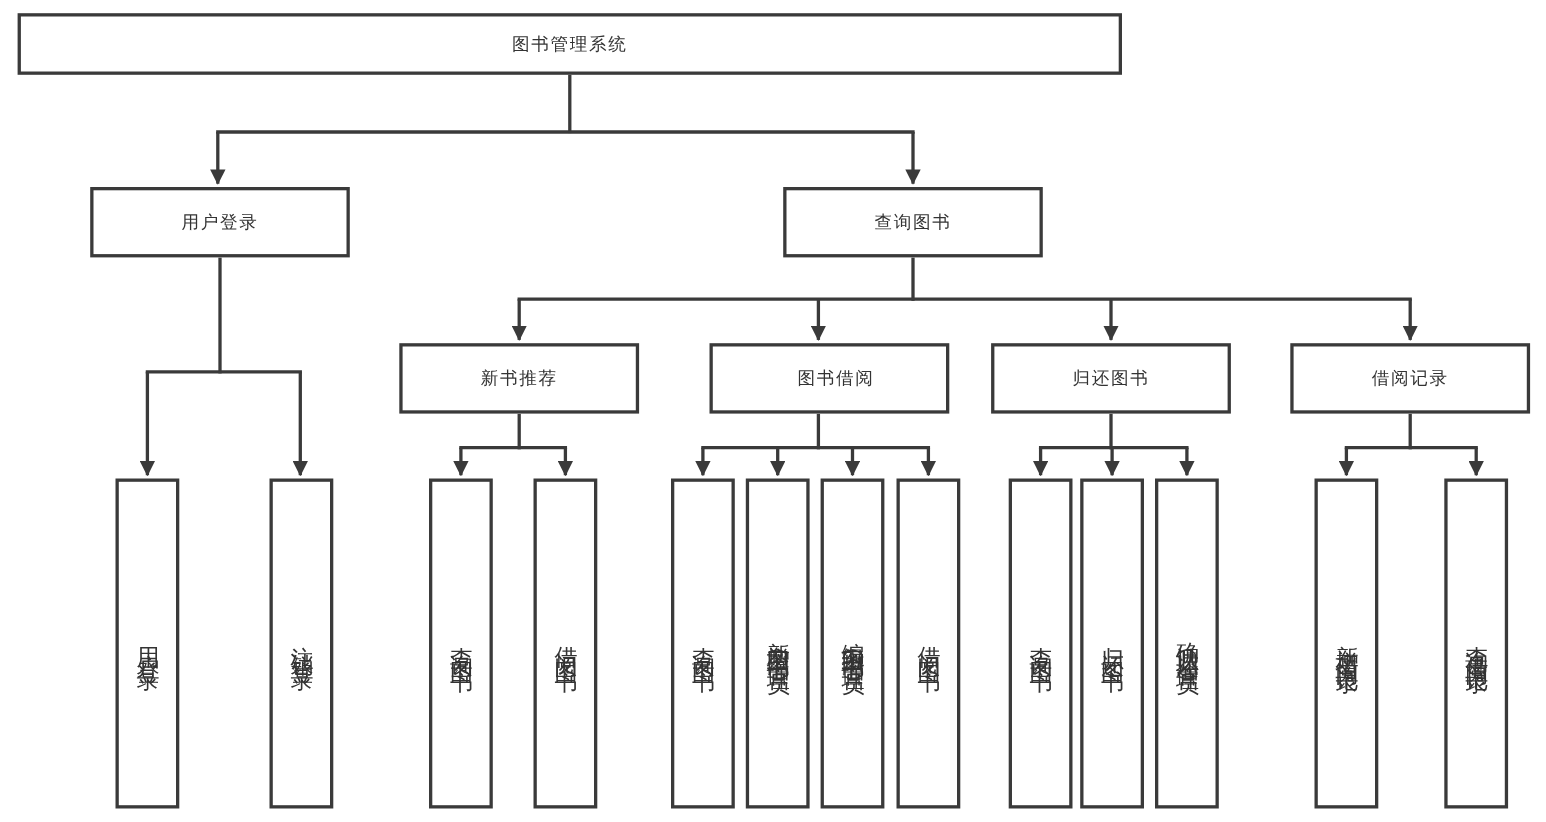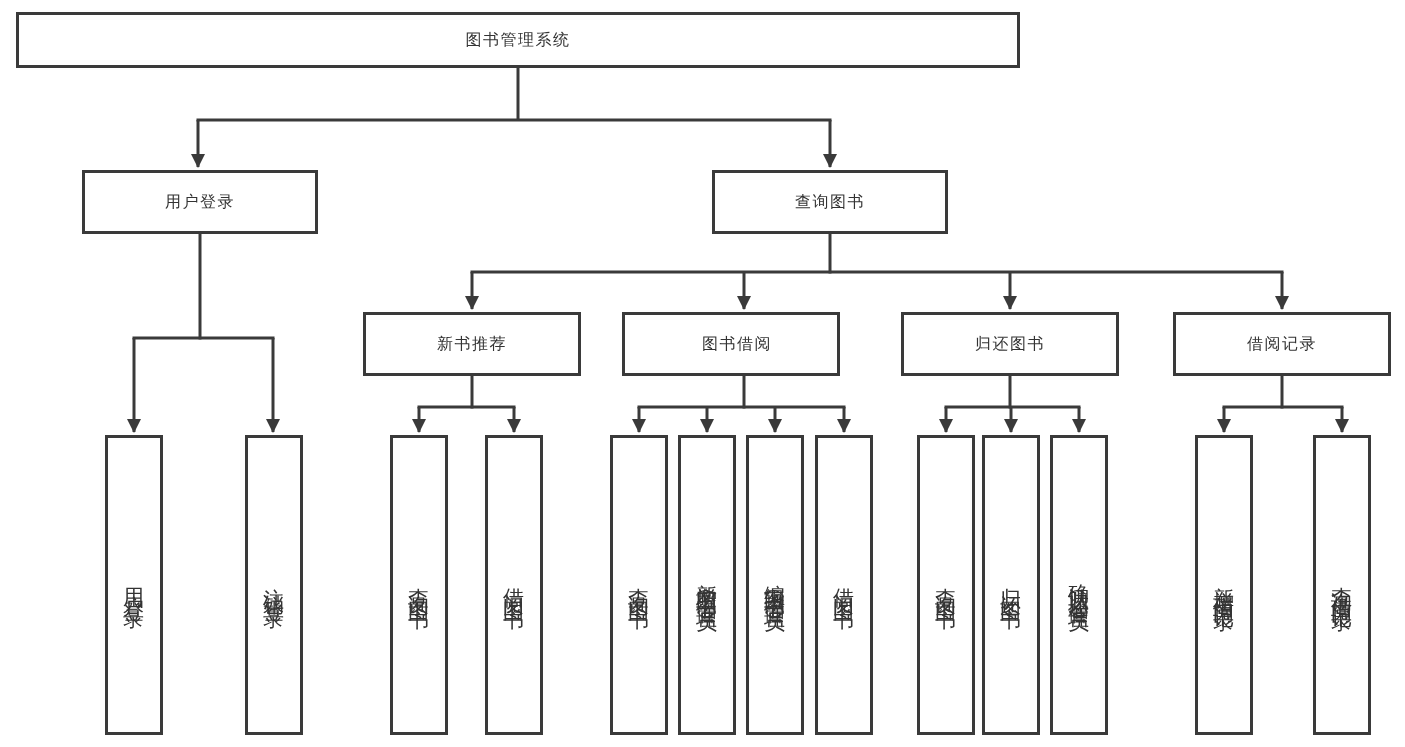--- a/index.html
+++ b/index.html
@@ -122,21 +122,21 @@
     <line x1="1224" y1="407" x2="1224" y2="432" marker-end="url(#arrow)"></line>
     <line x1="1342" y1="407" x2="1342" y2="432" marker-end="url(#arrow)"></line>
   </svg>
 
   <div class="nb" style="left:16px; top:12px; width:1004px; height:56px;">图书管理系统</div>
 
   <div class="nb" style="left:82px; top:170px; width:236px; height:64px;">用户登录</div>
   <div class="nb" style="left:712px; top:170px; width:236px; height:64px;">查询图书</div>
 
   <div class="nb" style="left:363px; top:312px; width:218px; height:64px;">新书推荐</div>
-  <div class="nb" style="left:622px; top:312px; width:218px; height:64px;padding-left:12px;">图书借阅</div>
+  <div class="nb" style="left:645px; top:312px; width:218px; height:64px;padding-left:12px;">图书借阅</div>
   <div class="nb" style="left:901px; top:312px; width:218px; height:64px;">归还图书</div>
   <div class="nb" style="left:1173px; top:312px; width:218px; height:64px;">借阅记录</div>
 
   <div class="vb" style="left:105px;">
     <span class="vtxt">用户登录</span>
   </div>
   <div class="vb" style="left:245px;">
     <span class="vtxt">注销登录</span>
   </div>
 

